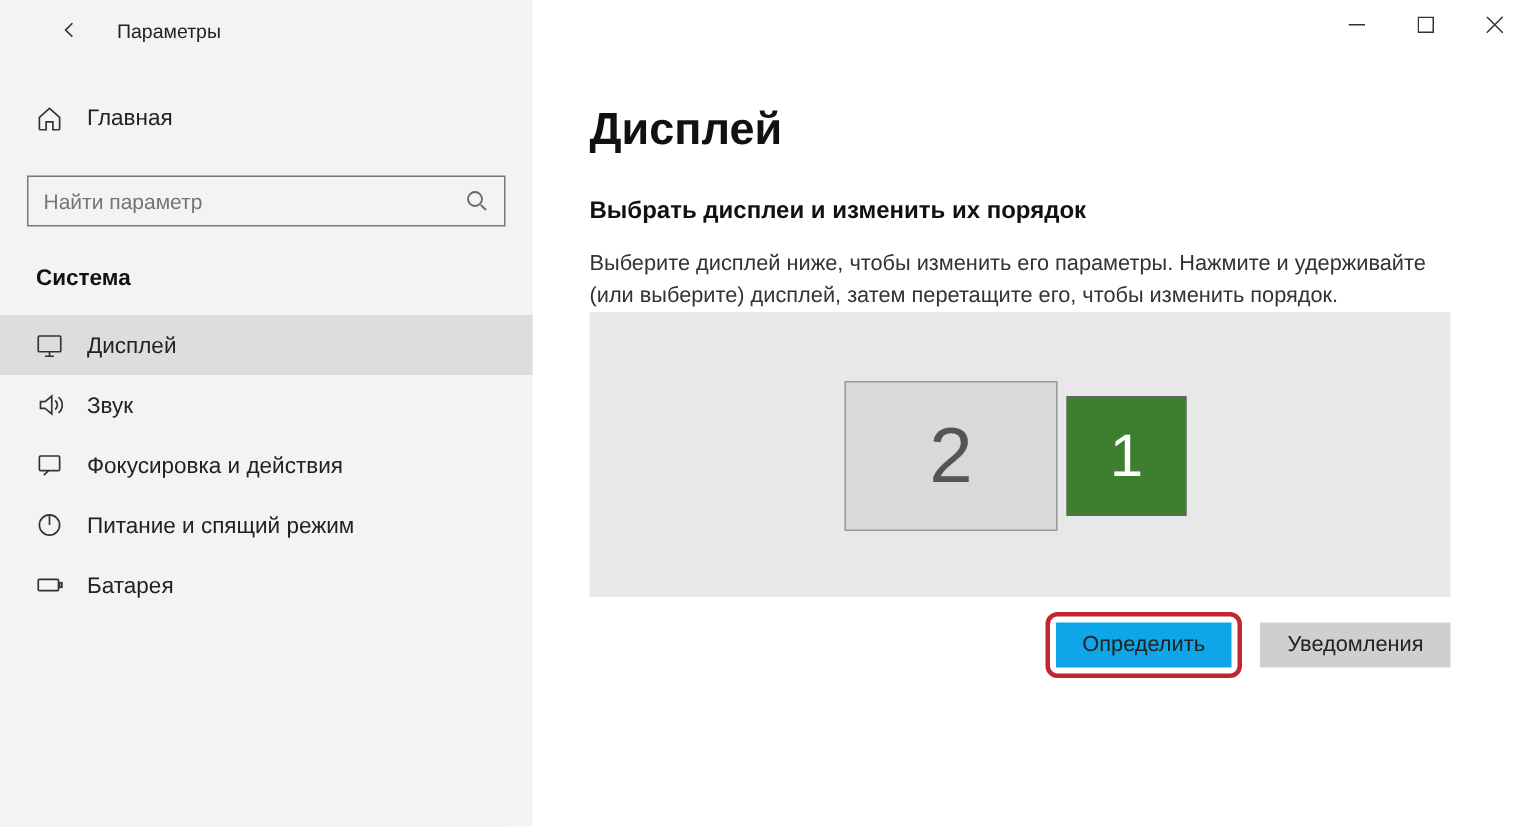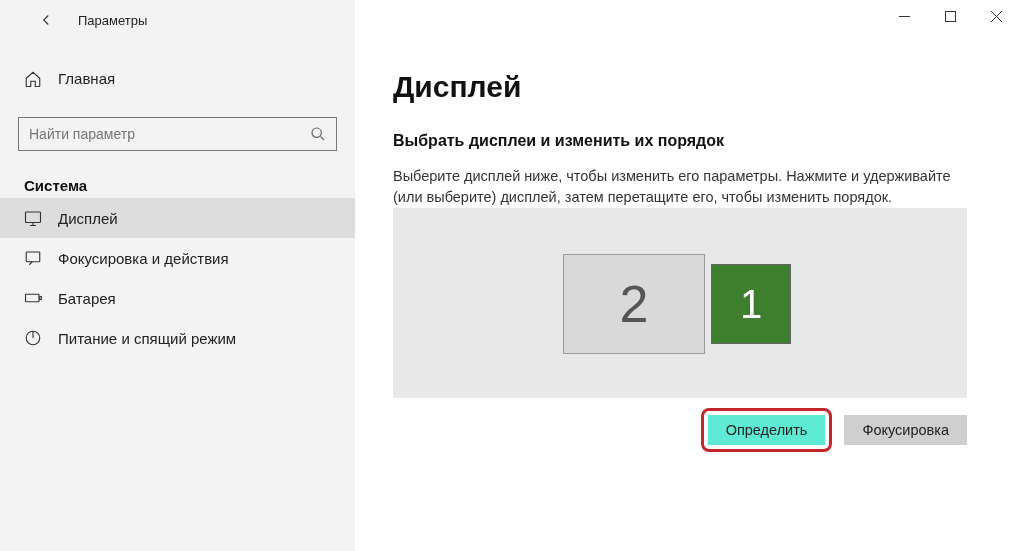--- a/index.html
+++ b/index.html
@@ -13,40 +13,40 @@
   .title { font-size: 13px; color: #222; }
   .win-controls { position:absolute; right:0; top:0; display:flex; }
   .win-btn { width:46px; height:32px; display:flex; align-items:center; justify-content:center; color:#333; }
 
   
   .sidebar { width: 355px; height: 100%; background: #f3f3f3; padding-top: 64px; border-right: 0; }
   .home-row { display:flex; align-items:flex-start; gap:16px; padding: 6px 24px 16px 24px; font-size:15px; color:#222; }
   .search-wrap { padding: 13px 18px 18px 18px; }
   .search { display:flex; align-items:center; border:1px solid #777; height:34px; padding: 0 10px; background:#f3f3f3; }
   .search input { flex:1; border:none; outline:none; background:transparent; font-size:14px; color:#666; }
-  .section-title { font-weight:600; font-size:15px; padding: 8px 24px 4px 24px; color:#111; }
+  .section-title { font-weight:600; font-size:15px; padding: 8px 24px 16px 24px; color:#111; }
   .nav-item { display:flex; align-items:center; gap:16px; padding: 11px 24px; font-size:15px; color:#222; position:relative; }
   .nav-item.active { background:#dddddd; }
   .nav-icon { width:18px; height:18px; display:flex; align-items:center; justify-content:center; color:#333; }
 
   
   .main { flex:1; padding: 70px 38px 0 38px; position:relative; }
   .page-title { font-size:30px; font-weight:600; color:#111; margin-bottom: 28px; }
   .section-heading { font-size:16px; font-weight:600; color:#111; margin-bottom: 16px; }
   .section-desc { font-size:14.5px; color:#333; line-height:1.45; max-width: 580px; }
 
   .display-arranger { background:#e8e8e8; height: 190px; position:relative; width: 574px; }
   .monitor { position:absolute; display:flex; align-items:center; justify-content:center; font-size:52px; font-weight:300; color:#555; border:1px solid #999; }
   .monitor-2 { left: 170px; top: 46px; width: 142px; height: 100px; background:#d9d9d9; }
   .monitor-1 { left: 318px; top: 56px; width: 80px; height: 80px; background:#3e7f2f; color:#fff; border:1px solid #666; font-size:40px; }
 
   .actions-row { display:flex; justify-content:flex-end; gap: 12px; width:574px; margin-top: 10px; align-items:center; }
   .btn { background:#cfcfcf; border:none; padding: 7px 18px; font-size:14.5px; color:#222; }
   .highlight-ring { border:3px solid #c3272b; border-radius:8px; padding:4px; }
-  .highlight-ring .btn { background:#5eead4; }
+  .highlight-ring .btn { background:#0ea5e9; }
 
   svg { display:block; }
 </style>
 </head>
 <body>
 
 <div class="window">
 
   <div class="titlebar">
     <div class="titlebar-left">
@@ -103,50 +103,59 @@
     <div class="nav-item active">
       <span class="nav-icon">
         <svg width="18" height="18" viewBox="0 0 24 24" fill="none" stroke="currentColor" stroke-width="1.5">
             <rect x="2" y="4" width="20" height="14" rx="1"></rect>
             <path d="M8 22h8M12 18v4"></path>
           </svg>
       </span>
       <span>Дисплей</span>
     </div>
 
+    <div class="nav-item">
+      <span class="nav-icon">
+        <svg width="18" height="18" viewBox="0 0 24 24" fill="none" stroke="currentColor" stroke-width="1.5">
+            <path d="M4 9v6h4l6 5V4L8 9H4z"></path>
+            <path d="M17 8a5 5 0 010 8M20 5a9 9 0 010 14"></path>
+          </svg>
+      </span>
+      <span>Звук</span>
+    </div>
 
     <div class="nav-item">
       <span class="nav-icon">
         <svg width="18" height="18" viewBox="0 0 24 24" fill="none" stroke="currentColor" stroke-width="1.5">
             <rect x="3" y="4" width="18" height="13" rx="1"></rect>
             <path d="M7 21l4-4"></path>
           </svg>
       </span>
       <span>Фокусировка и действия</span>
     </div>
 
 
     <div class="nav-item">
       <span class="nav-icon">
         <svg width="18" height="18" viewBox="0 0 24 24" fill="none" stroke="currentColor" stroke-width="1.5">
+            <circle cx="12" cy="12" r="9"></circle>
+            <path d="M12 3v9"></path>
+          </svg>
+      </span>
+      <span>Питание и спящий режим</span>
+    </div>
+
+    <div class="nav-item">
+      <span class="nav-icon">
+        <svg width="18" height="18" viewBox="0 0 24 24" fill="none" stroke="currentColor" stroke-width="1.5">
             <rect x="2" y="7" width="18" height="10" rx="1"></rect>
             <rect x="21" y="10" width="2" height="4"></rect>
           </svg>
       </span>
       <span>Батарея</span>
-    </div>
-
-    <div class="nav-item">
-      <span class="nav-icon">
-        <svg width="18" height="18" viewBox="0 0 24 24" fill="none" stroke="currentColor" stroke-width="1.5">
-            <circle cx="12" cy="12" r="9"></circle>
-            <path d="M12 3v9"></path>
-          </svg>
-      </span>
-      <span>Питание и спящий режим</span>
     </div>
   </div>
 
   <div class="main">
     <h1 class="page-title">Дисплей</h1>
     <h2 class="section-heading">Выбрать дисплеи и изменить их порядок</h2>
     <p class="section-desc">Выберите дисплей ниже, чтобы изменить его параметры. Нажмите и удерживайте (или выберите) дисплей, затем перетащите его, чтобы изменить порядок.</p>
 
     <div class="display-arranger">
       <div class="monitor monitor-2">
@@ -154,16 +163,16 @@
       </div>
       <div class="monitor monitor-1">
         <span>1</span>
       </div>
     </div>
 
     <div class="actions-row">
       <span class="highlight-ring">
         <button class="btn">Определить</button>
       </span>
-      <button class="btn">Фокусировка</button>
+      <button class="btn">Уведомления</button>
     </div>
   </div>
 </div>
 
 </body></html>

